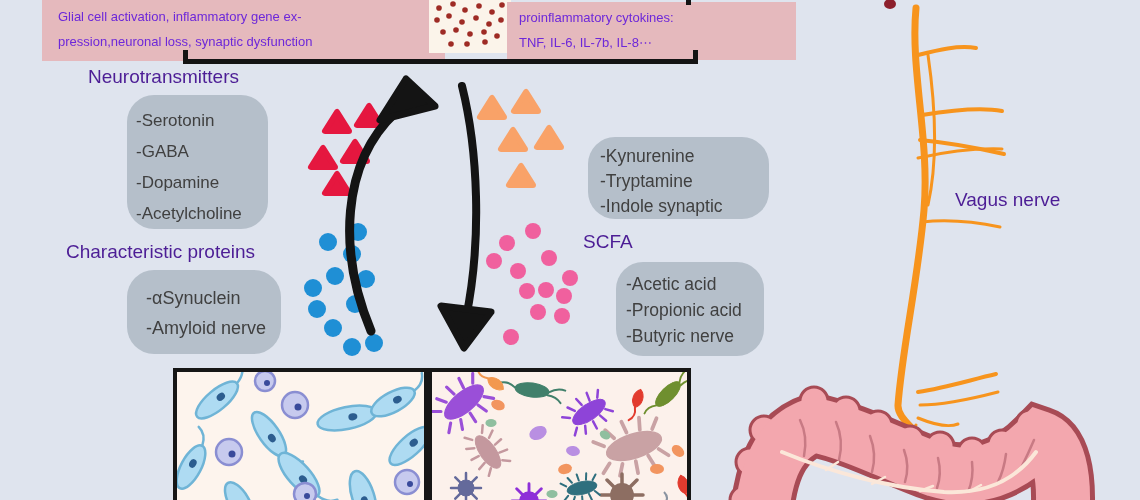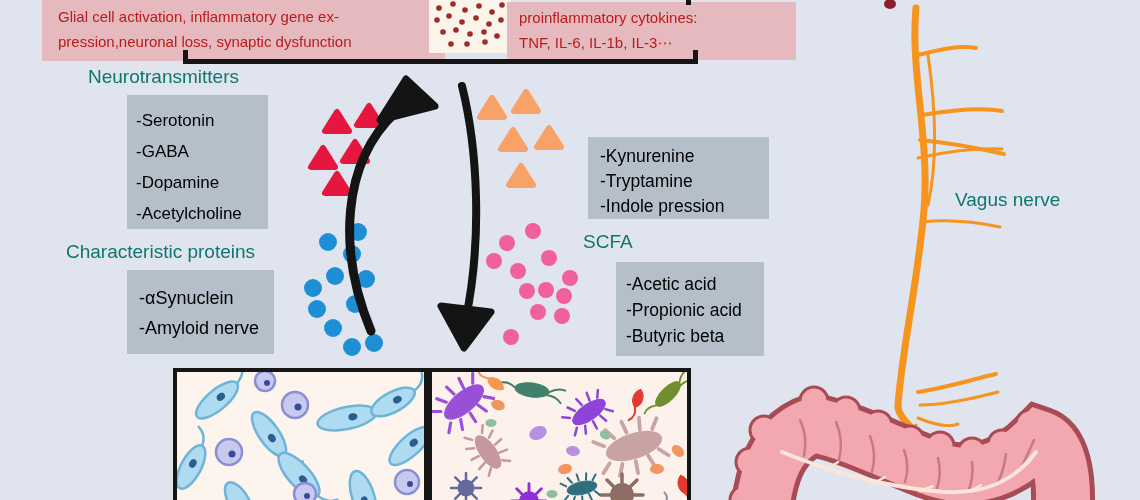--- a/index.html
+++ b/index.html
@@ -1,26 +1,26 @@
 <!DOCTYPE html>
 <html><head>
 <meta charset="utf-8">
 <style>
   html,body{margin:0;padding:0;background:#fff;}
   .canvas{position:relative;width:1140px;height:500px;background:#dfe4ee;overflow:hidden;
           font-family:"Liberation Sans",sans-serif;color:#1c1c1c;}
   .deco{position:absolute;left:0;top:0;}
-  .pbox{position:absolute;background:#e5b9bd;color:#b91c1c;font-size:15px;line-height:25px;}
+  .pbox{position:absolute;background:#e5b9bd;color:#6d28d9;font-size:13px;line-height:25px;}
   .pbox .ln{white-space:nowrap;}
   .creambox{position:absolute;background:#fbf4ea;}
   .bracket{position:absolute;left:183px;top:50px;width:505px;height:9px;
            border-left:5px solid #141414;border-right:5px solid #141414;border-bottom:5px solid #141414;}
   .ticktop{position:absolute;left:686px;top:0;width:5px;height:5px;background:#141414;}
-  .h{position:absolute;font-size:19px;line-height:22px;white-space:nowrap;color:#0f766e;}
-  .gbox{position:absolute;background:#b5bfca;color:#000000;}
+  .h{position:absolute;font-size:19px;line-height:22px;white-space:nowrap;color:#4c1d95;}
+  .gbox{position:absolute;background:#b5bfca;color:#404040;border-radius:27px;}
   .gbox ul{list-style:none;margin:0;white-space:nowrap;}
   .g1 ul{padding:10px 0 0 9px;font-size:17px;line-height:31px;}
   .g2 ul{padding:13px 0 0 12px;font-size:18px;line-height:30px;}
   .g3 ul{padding:7px 0 0 12px;font-size:17.5px;line-height:25px;}
   .g4 ul{padding:9px 0 0 10px;font-size:17.5px;line-height:26px;}
   .panel{position:absolute;top:368px;border:4px solid #161616;overflow:hidden;}
   .panelL{left:173px;width:247px;height:140px;background:#fdf4ed;}
   .panelR{left:428px;width:255px;height:140px;background:#fcf1eb;}
 </style>
 </head>
@@ -167,58 +167,58 @@
           <circle cx="68" cy="36" r="2.8"></circle>
           <circle cx="22" cy="44" r="2.8"></circle>
         <circle cx="38" cy="44" r="2.8"></circle>
           <circle cx="56" cy="42" r="2.8"></circle>
       </g>
     </svg>
   </div>
 
   <div class="pbox" style="left:507px;top:2px;width:277px;height:55px;padding:3px 0 0 12px;">
     <div class="ln">proinflammatory cytokines:</div>
-    <div class="ln">TNF, IL-6, IL-1b, IL-3⋯</div>
+    <div class="ln">TNF, IL-6, IL-7b, IL-8⋯</div>
   </div>
 
   <div class="bracket"></div>
   <div class="ticktop"></div>
 
   <div class="h" style="left:88px;top:66px;">Neurotransmitters</div>
   <div class="gbox g1" style="left:127px;top:95px;width:141px;height:134px;">
     <ul>
       <li>-Serotonin</li>
       <li>-GABA</li>
       <li>-Dopamine</li>
       <li>-Acetylcholine</li>
     </ul>
   </div>
 
   <div class="h" style="left:66px;top:241px;">Characteristic proteins</div>
-  <div class="gbox g2" style="left:127px;top:270px;width:147px;height:84px;">
+  <div class="gbox g2" style="left:127px;top:270px;width:147px;height:84px;padding-left:7px;">
     <ul>
       <li>-αSynuclein</li>
       <li>-Amyloid nerve</li>
     </ul>
   </div>
 
   <div class="gbox g3" style="left:588px;top:137px;width:181px;height:82px;">
     <ul>
       <li>-Kynurenine</li>
       <li>-Tryptamine</li>
-      <li>-Indole pression</li>
+      <li>-Indole synaptic</li>
     </ul>
   </div>
 
   <div class="h" style="left:583px;top:231px;">SCFA</div>
   <div class="gbox g4" style="left:616px;top:262px;width:148px;height:94px;">
     <ul>
       <li>-Acetic acid</li>
       <li>-Propionic acid</li>
-      <li>-Butyric beta</li>
+      <li>-Butyric nerve</li>
     </ul>
   </div>
 
   <div class="h" style="left:955px;top:189px;">Vagus nerve</div>
 
   <div class="panel panelL">
     <svg width="247" height="140" viewBox="0 0 247 140">
       <g stroke-linecap="round">
         <g transform="translate(40,28) rotate(-40)">
             <ellipse rx="26" ry="10" fill="#aedbf2" stroke="#6fb4d6" stroke-width="2.5"></ellipse>

